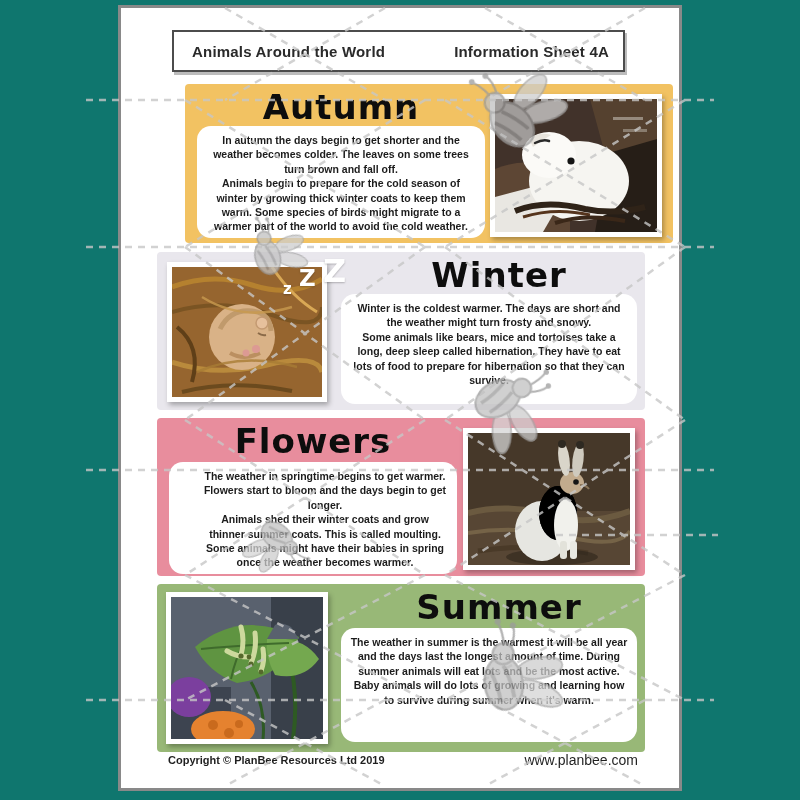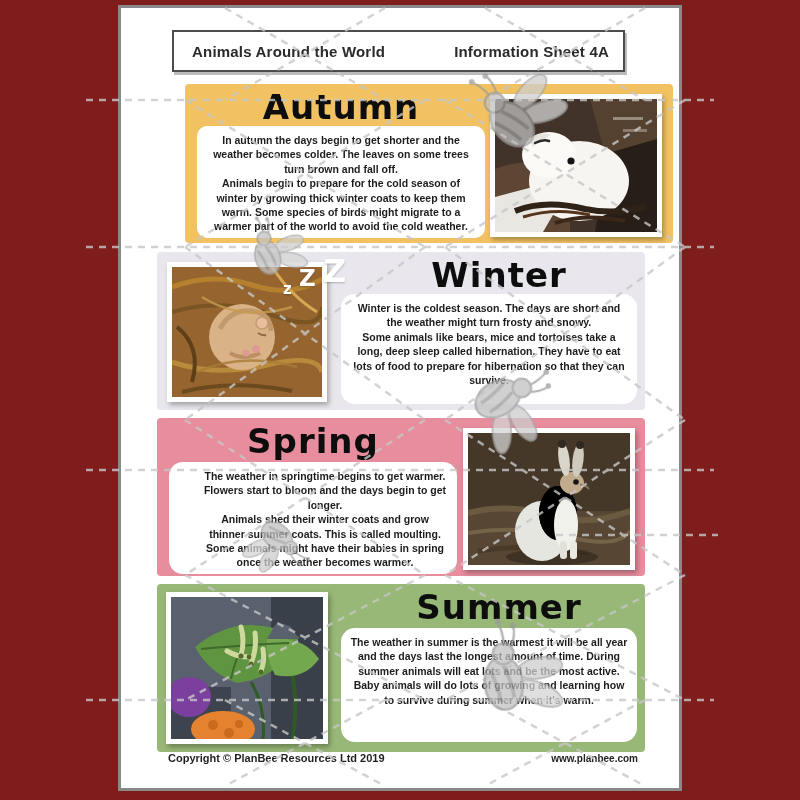--- a/index.html
+++ b/index.html
@@ -1,19 +1,19 @@
 <!DOCTYPE html>
 <html><head>
 <meta charset="utf-8">
 <style>
   * { margin:0; padding:0; box-sizing:border-box; }
   html,body { width:800px; height:800px; background:#ffffff; overflow:hidden;
               font-family:"Liberation Sans", sans-serif; }
 
-  .canvas { position:relative; width:800px; height:800px; background:#7f1d1d; }
+  .canvas { position:relative; width:800px; height:800px; background:#0f766e; }
 
   
   .page { position:absolute; left:118px; top:5px; width:564px; height:786px;
           background:#ffffff; border:3px solid #898989; }
 
   
   .header-bar { position:absolute; left:51px; top:22px; width:453px; height:42px;
                 background:#ffffff; border:2px solid #4c4c4c;
                 box-shadow:2px 3px 0 #bcbcbc;
                 display:flex; align-items:center; justify-content:space-between;
@@ -32,21 +32,21 @@
                   font-size:34px; font-weight:800; letter-spacing:1px; color:#0d0d0d; }
   .title-left  { left:0;  width:312px; }
   .title-right { left:196px; width:292px; }
 
   .textbox { position:absolute; background:#ffffff; border-radius:14px;
              padding:7px 9px; display:flex; flex-direction:column; justify-content:flex-start; }
   .textbox p { font-size:10.5px; line-height:1.37; font-weight:700; color:#1c1c1c;
                text-align:center; }
   .textbox p:empty { display:none; }
 
-  .tb-autumn { left:12px;  top:42px; width:288px; height:112px;border-radius:10px; }
+  .tb-autumn { left:12px;  top:42px; width:288px; height:112px; }
   .tb-winter { left:184px; top:42px; width:296px; height:110px; }
   .tb-spring { left:12px;  top:44px; width:288px; height:112px;padding-left:33px; }
   .tb-summer { left:184px; top:44px; width:296px; height:114px; }
 
   .photo-frame { position:absolute; background:#ffffff; padding:5px;
                  box-shadow:2px 3px 5px rgba(0,0,0,.3); }
   .photo-frame svg { display:block; }
   .pf-autumn { left:305px; top:10px;  }
   .pf-winter { left:10px;  top:10px;  }
   .pf-spring { left:306px; top:10px;  }
@@ -58,21 +58,21 @@
          text-shadow:0 1px 2px rgba(0,0,0,.25); }
   .zzz span { position:absolute; }
   .zzz span:nth-child(1){ font-size:15px; left:8px;  top:26px; }
   .zzz span:nth-child(2){ font-size:23px; left:24px; top:11px; }
   .zzz span:nth-child(3){ font-size:32px; left:48px; top:-2px; }
 
   
   .footer { position:absolute; left:47px; top:744px; width:470px;
             display:flex; justify-content:space-between; align-items:center; }
   .footer .f-left  { font-size:11px; font-weight:700; color:#1f1f1f; }
-  .footer .f-right { font-size:10px;  font-weight:700; color:#1f1f1f; text-decoration:none; }
+  .footer .f-right { font-size:14px;  font-weight:400; color:#1f1f1f; text-decoration:none; }
 
   
   .watermark { position:absolute; left:0; top:0; z-index:5; pointer-events:none; }
 </style>
 </head>
 <body>
 
 <div class="canvas">
   <div class="page">
 
@@ -129,27 +129,27 @@
           <path d="M25,105 Q70,85 125,100" stroke="#a87c35" stroke-width="2.5" fill="none" opacity=".8"></path>
         </svg>
       </div>
       <div class="zzz">
         <span>z</span>
         <span>Z</span>
         <span>Z</span>
       </div>
       <h2 class="season-title title-right">Winter</h2>
       <div class="textbox tb-winter">
-        <p>Winter is the coldest season. The days are short and the weather might turn frosty and snowy.</p>
+        <p>Winter is the coldest warmer. The days are short and the weather might turn frosty and snowy.</p>
         <p>Some animals like bears, mice and tortoises take a long, deep sleep called hibernation. They have to eat lots of food to prepare for hibernation so that they can survive.</p>
       </div>
     </section>
 
     <section class="card card-spring" style="background-color: rgb(232, 141, 157);">
-      <h2 class="season-title title-left">Spring</h2>
+      <h2 class="season-title title-left">Flowers</h2>
       <div class="textbox tb-spring">
         <p>The weather in springtime begins to get warmer. Flowers start to bloom and the days begin to get longer.</p>
         <p>Animals shed their winter coats and grow thinner summer coats. This is called moulting. Some animals might have their babies in spring once the weather becomes warmer.</p>
       </div>
       <div class="photo-frame pf-spring">
         <svg width="162" height="132" viewBox="0 0 162 132">
           <rect width="162" height="132" fill="#463829"></rect>
           <rect y="78" width="162" height="54" fill="#574634"></rect>
           <path d="M0,80 Q40,70 80,82 T162,78" stroke="#6b5a40" stroke-width="6" fill="none"></path>
           <path d="M0,100 Q50,92 100,104 T162,98" stroke="#7d6a4c" stroke-width="4" fill="none" opacity=".8"></path>

